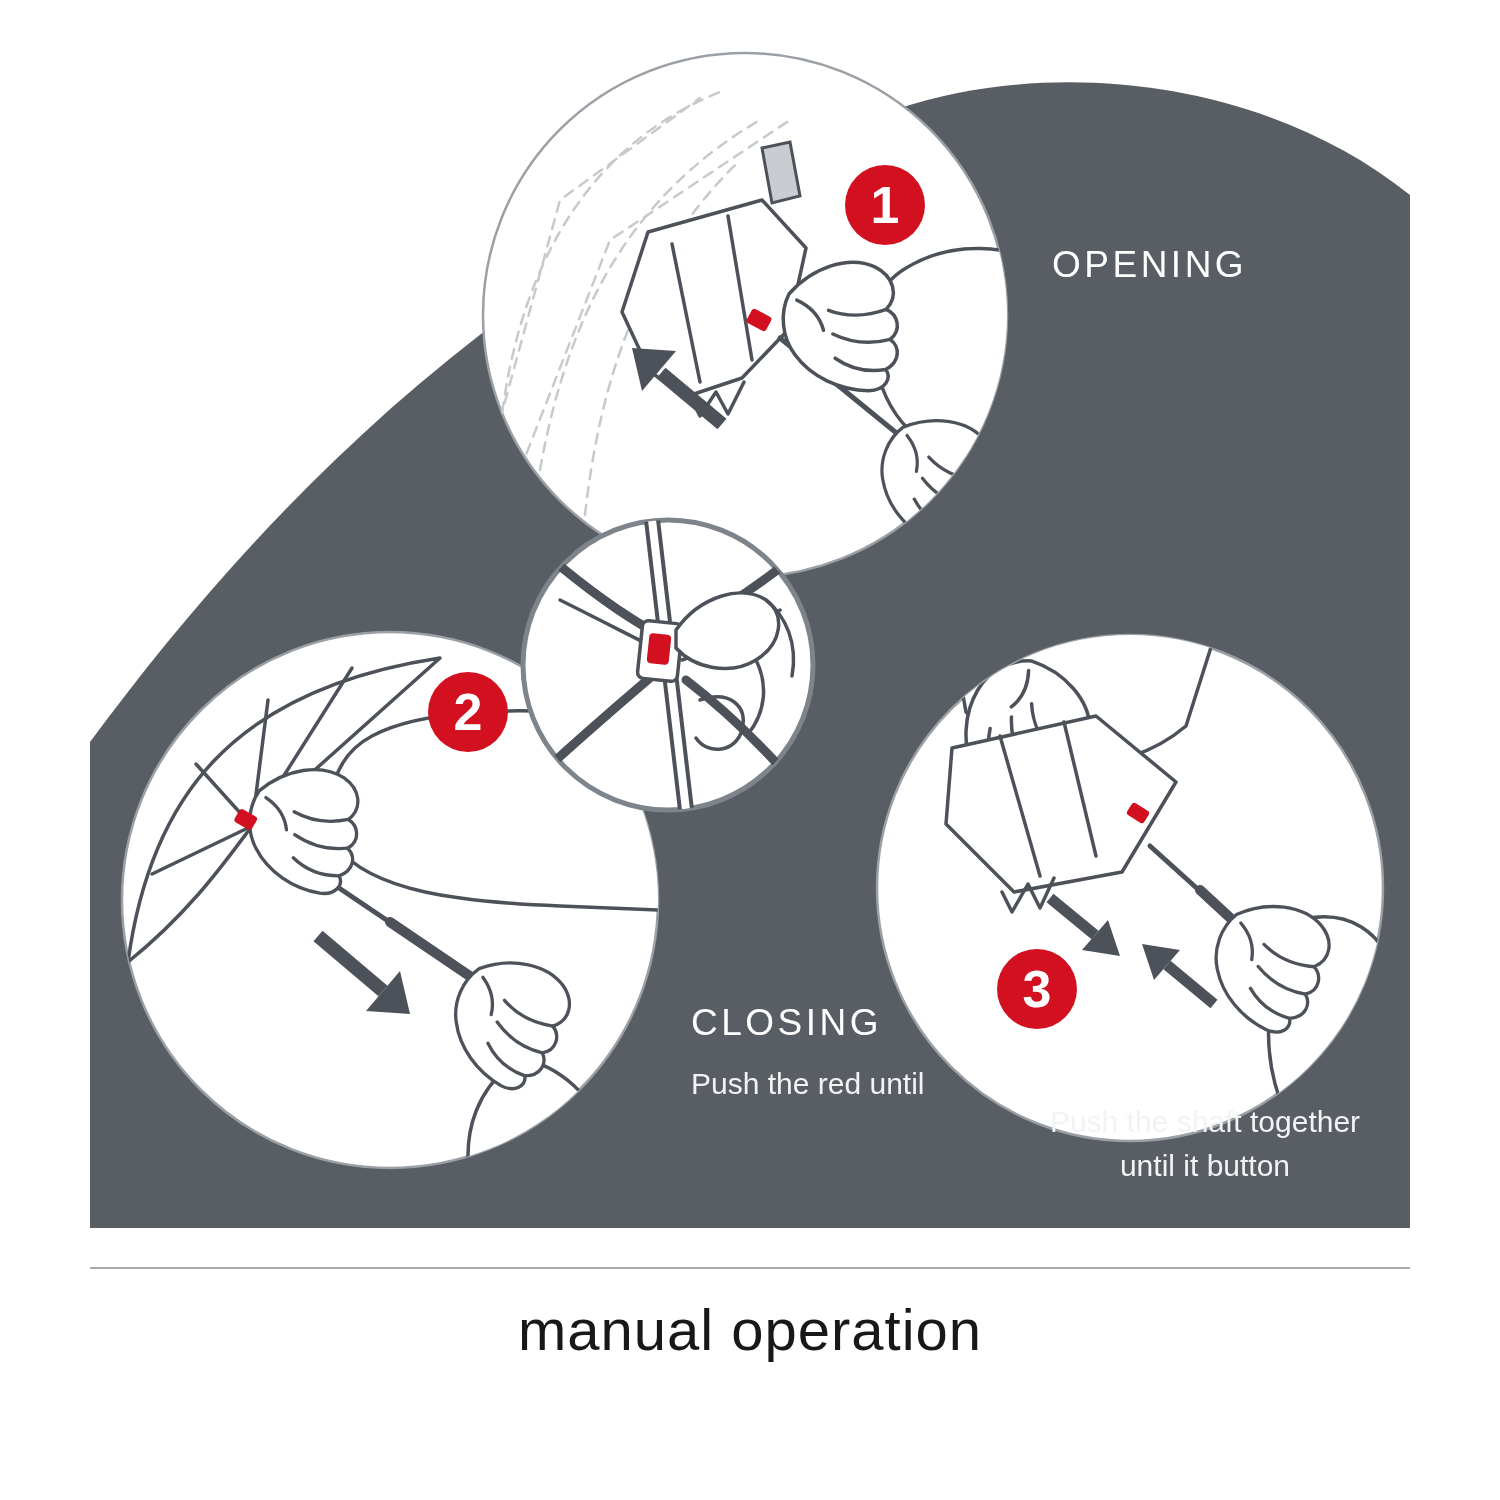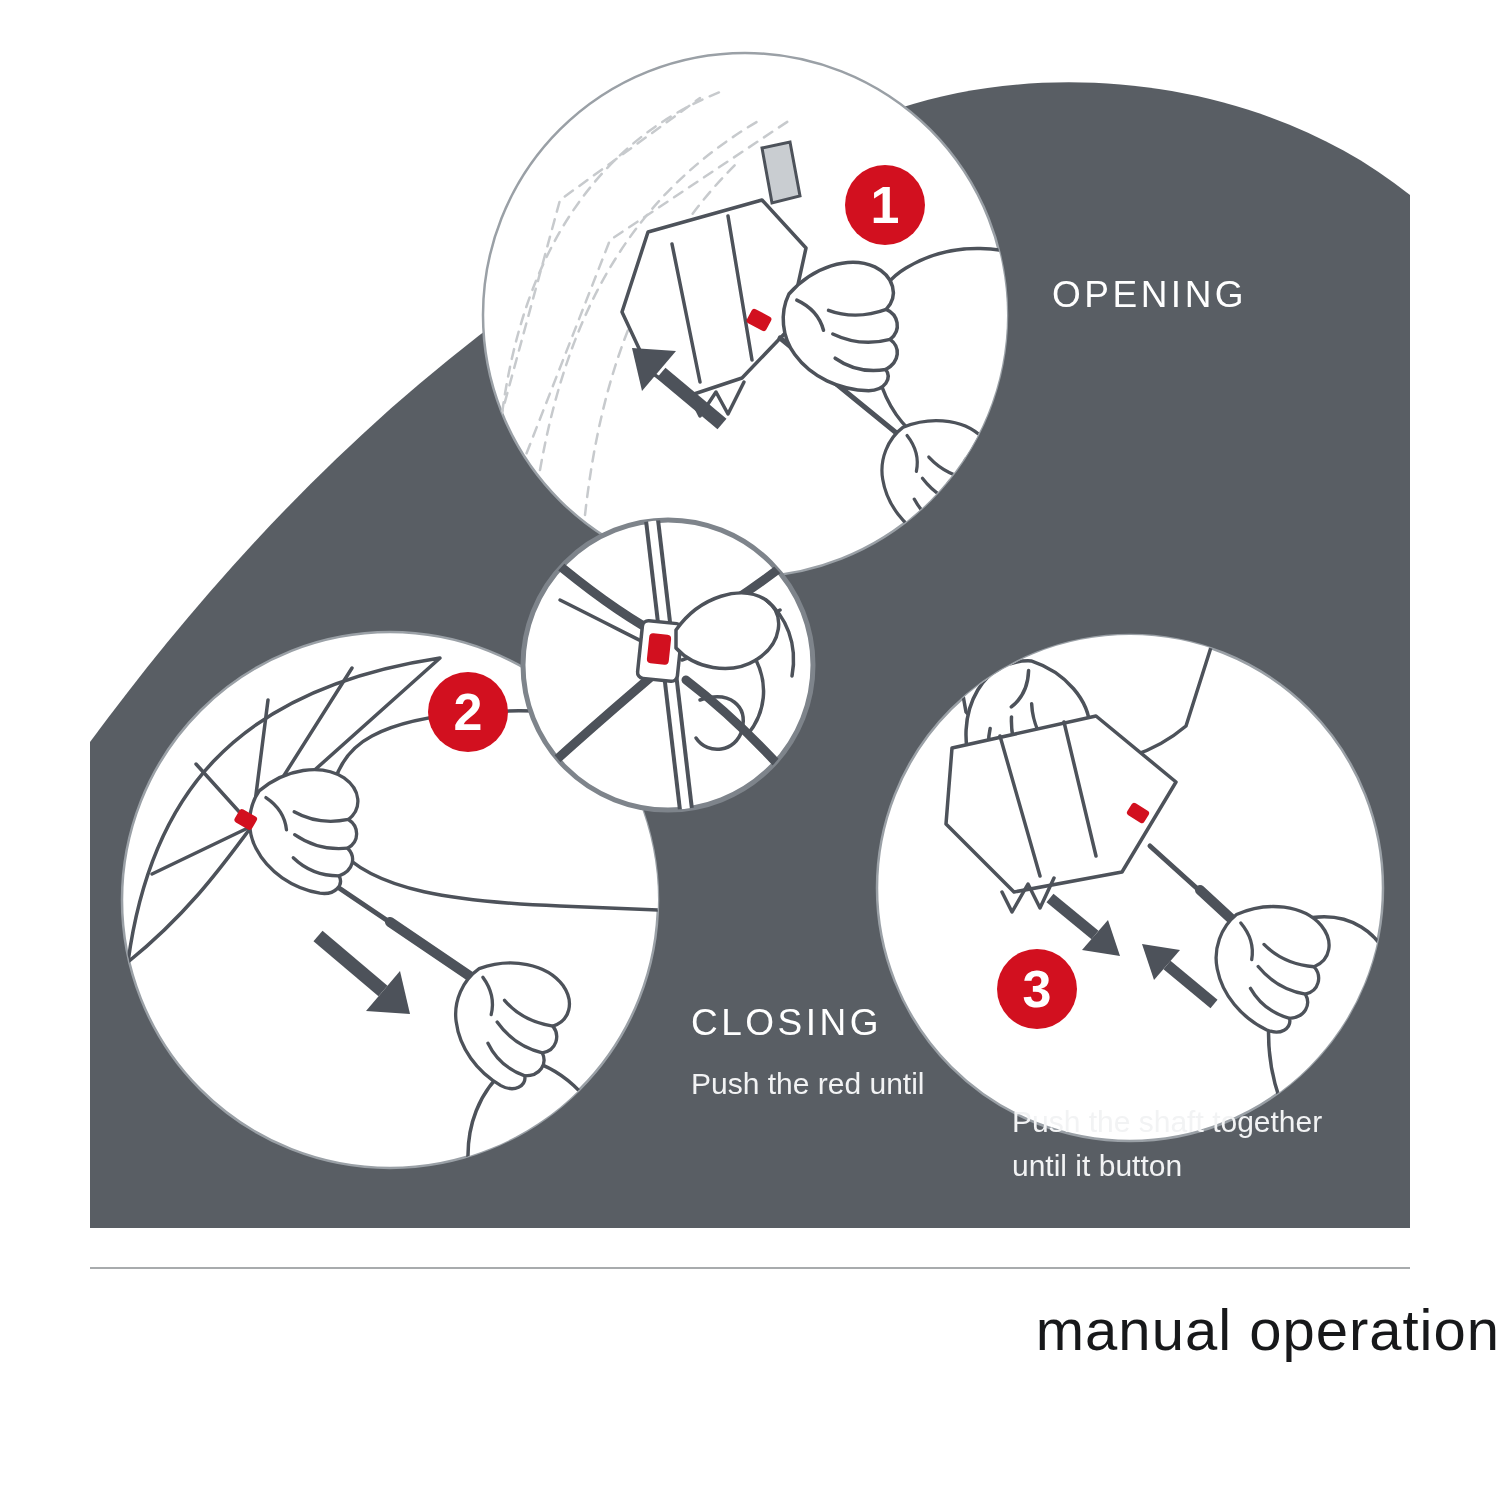--- a/index.html
+++ b/index.html
@@ -28,27 +28,27 @@
          background:var(--badge-red,#d2101f);color:#fff;display:flex;
          align-items:center;justify-content:center;font-size:52px;font-weight:bold;}
   .badge-1{left:845px;top:165px;}
   .badge-2{left:428px;top:672px;}
   .badge-3{left:997px;top:949px;}
 
   
   .caption{position:absolute;color:#fff;}
   .caption-heading{font-size:37px;letter-spacing:3.5px;margin-bottom:18px;font-weight:400;color:#ffffff;}
   .caption-line{font-size:30px;line-height:44px;font-weight:400;color:#f2f3f4;}
-  .caption-opening{left:1052px;top:274px;width:380px;}
+  .caption-opening{left:1052px;top:244px;width:380px;}
   .caption-closing{left:650px;top:1002px;width:340px;margin-left:41px;}
-  .caption-step3{left:1012px;top:1100px;width:386px;text-align:left;}
+  .caption-step3{left:1012px;top:1100px;width:386px;text-align:center;}
 
   
   .footer-divider{position:absolute;left:90px;top:1267px;width:1320px;height:2px;background:#a8abad;}
-  .footer-title{position:absolute;left:0;top:1296px;width:100%;text-align:right;
+  .footer-title{position:absolute;left:0;top:1296px;width:100%;text-align:center;
                 font-size:58px;letter-spacing:1px;color:var(--footer-text,#17181a);}
 </style>
 </head>
 <body>
 
 <div class="stage">
 
   <svg class="art" width="1500" height="1500" viewBox="0 0 1500 1500">
     <defs>
       <clipPath id="clip-c1">

